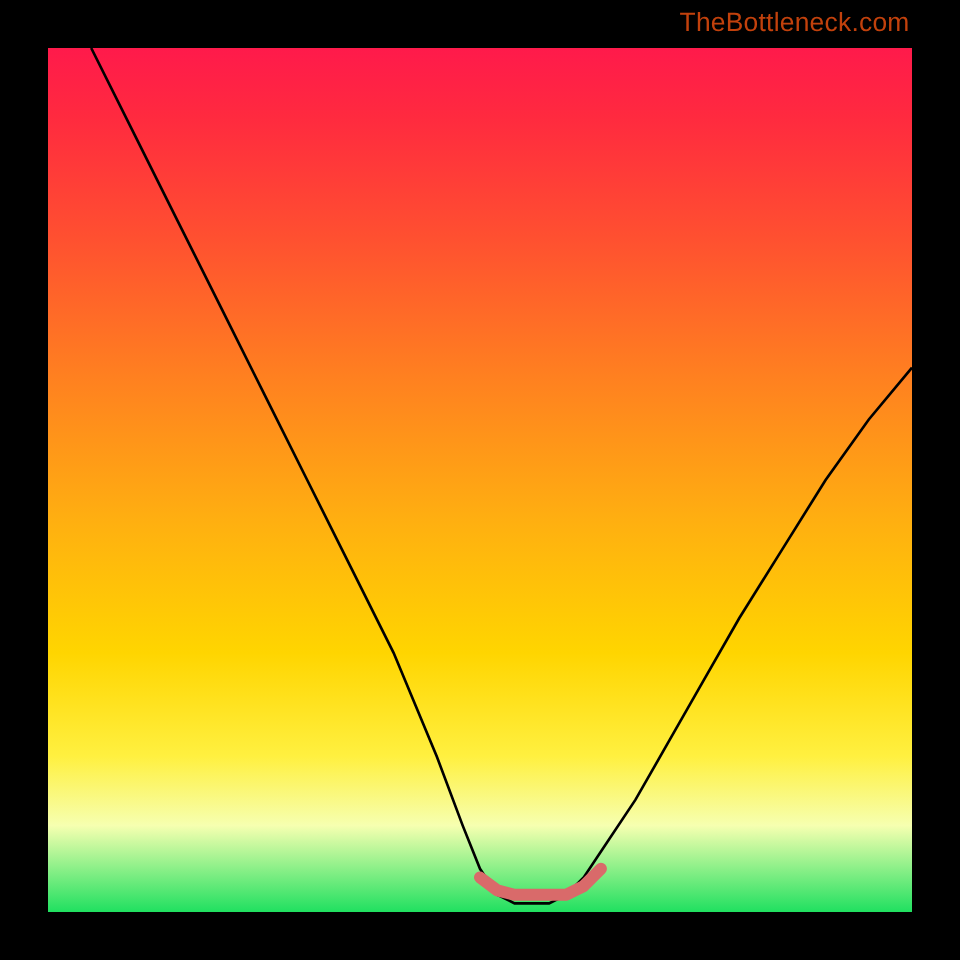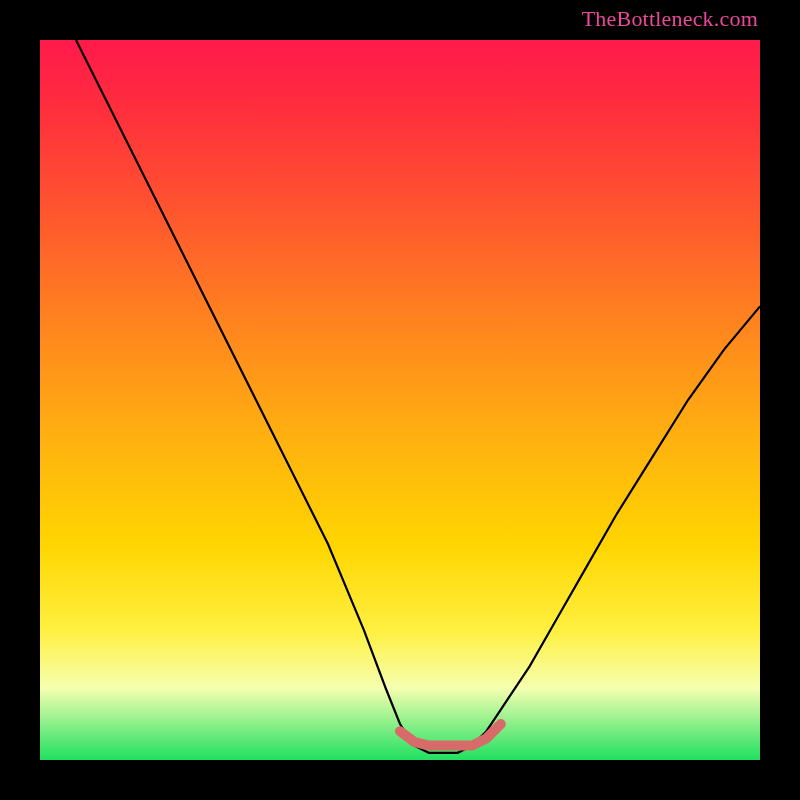--- a/index.html
+++ b/index.html
@@ -24,23 +24,23 @@
       #ffb010 55%,
       #ffd500 70%,
       #fff040 82%,
       #f6ffb0 90%,
       #20e060 100%);
   }
   .watermark {
     position: absolute;
     top: 6px;
     right: 42px;
-    font-family: Liberation Serif, serif;
+    font-family: Liberation Sans, sans-serif;
     font-size: 22px;
-    color: #ec4899;
+    color: #c2410c;
     letter-spacing: 0.2px;
     font-weight: 500;
     text-align: center;
   }
   svg.curve {
     position: absolute;
     left: 0; top: 0;
     width: 100%; height: 100%;
     overflow: visible;
   }

